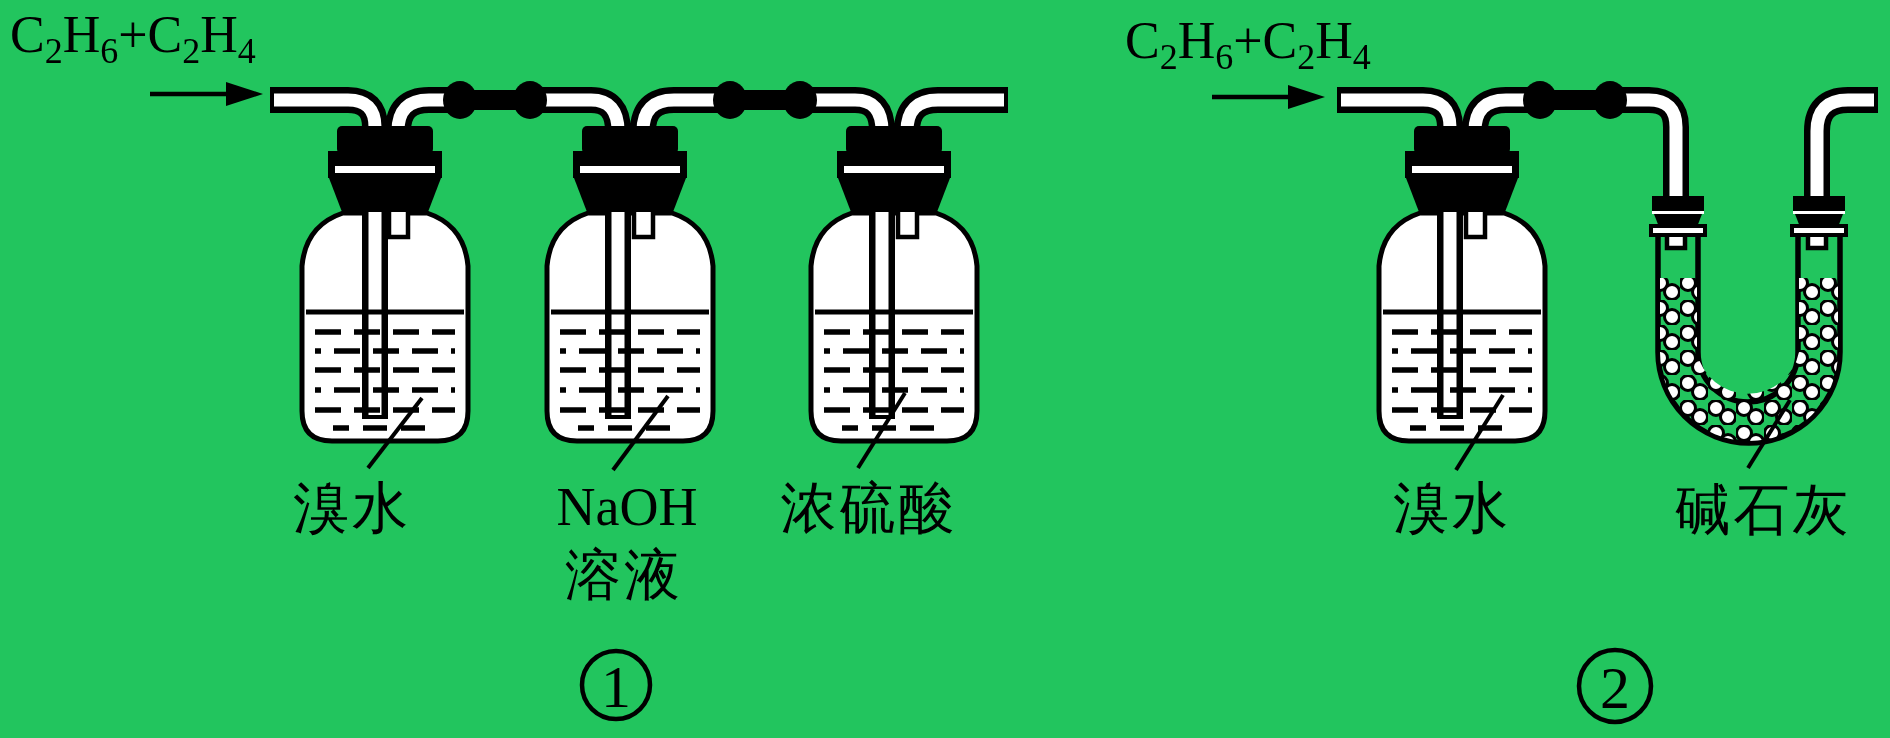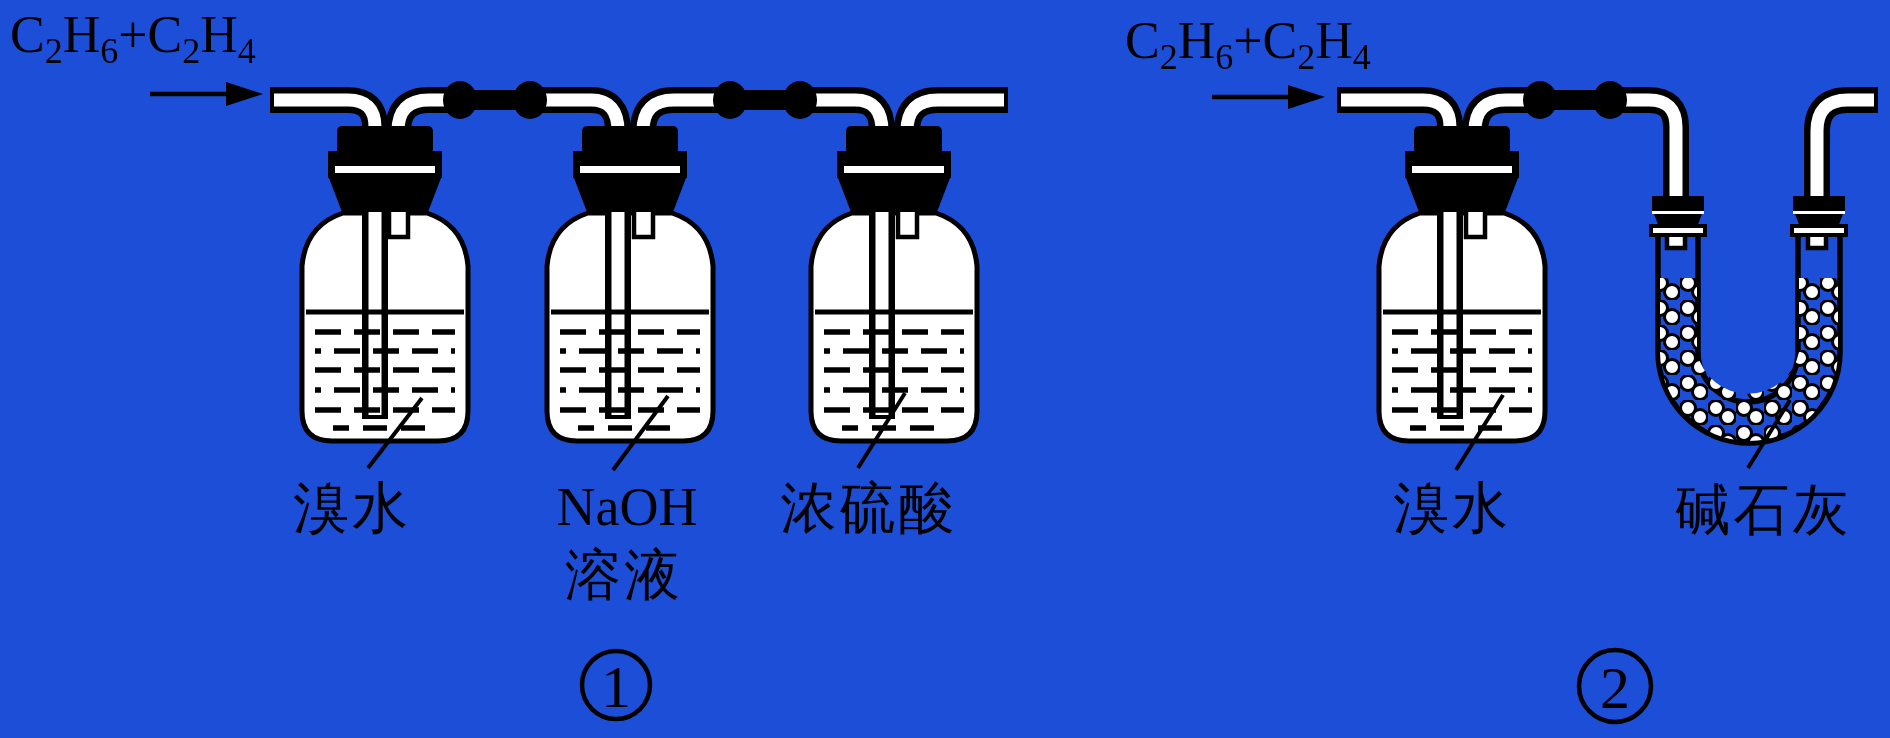--- a/index.html
+++ b/index.html
@@ -1,16 +1,16 @@
 <!DOCTYPE html>
 <html><head>
 <meta charset="utf-8">
 <style>
   html,body{margin:0;padding:0;background:#ffffff;}
-  .stage{position:relative;width:1890px;height:738px;background:#1d4ed8;overflow:hidden;}
+  .stage{position:relative;width:1890px;height:738px;background:#22c55e;overflow:hidden;}
   svg{display:block;}
   .tube-black{fill:none;stroke:#000;stroke-width:26;}
   .tube-white{fill:none;stroke:#fff;stroke-width:13;}
   .wall{fill:#ffffff;stroke:#000;stroke-width:5;stroke-linejoin:round;}
   .glass{fill:none;stroke:#000;stroke-width:5.5;}
   .ink{fill:#000;}
   .paper{fill:#fff;}
   .liquid-line{stroke:#000;stroke-width:5;}
   .dash-row{stroke:#000;stroke-width:5.5;stroke-dasharray:26 13;}
   .dash-row-b{stroke:#000;stroke-width:5.5;stroke-dasharray:26 13;stroke-dashoffset:20;}

